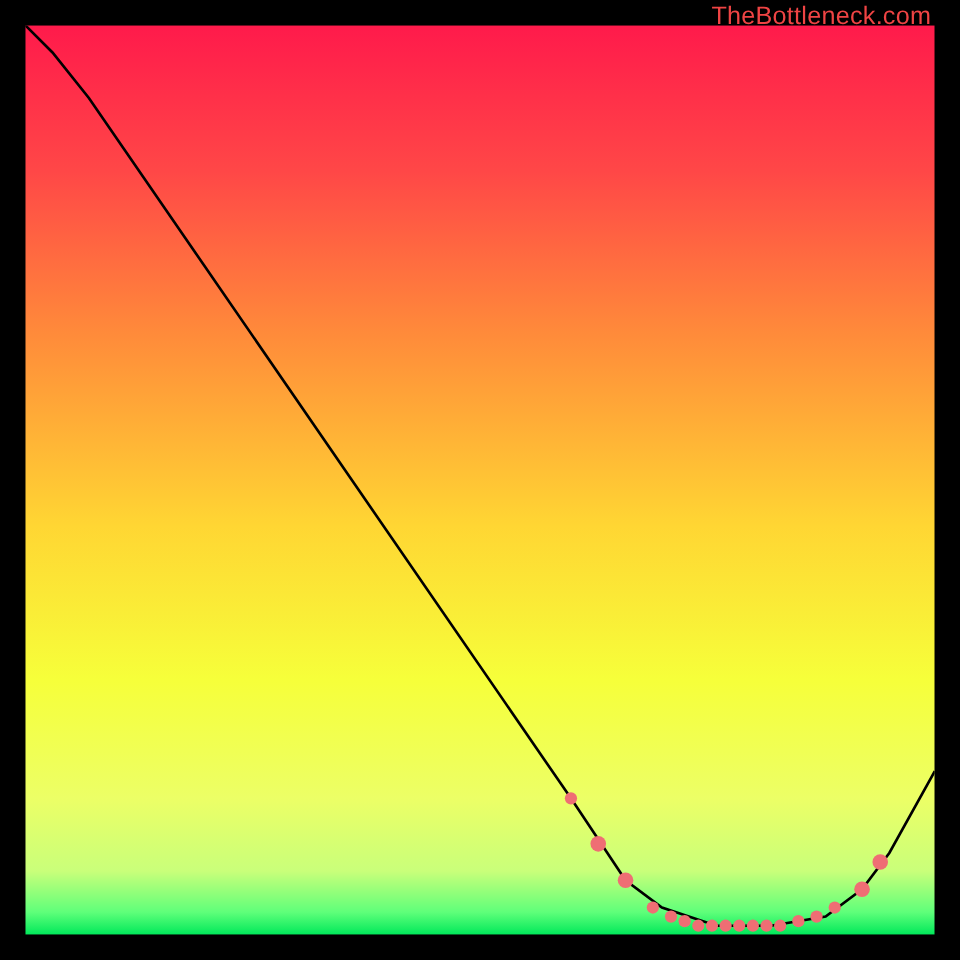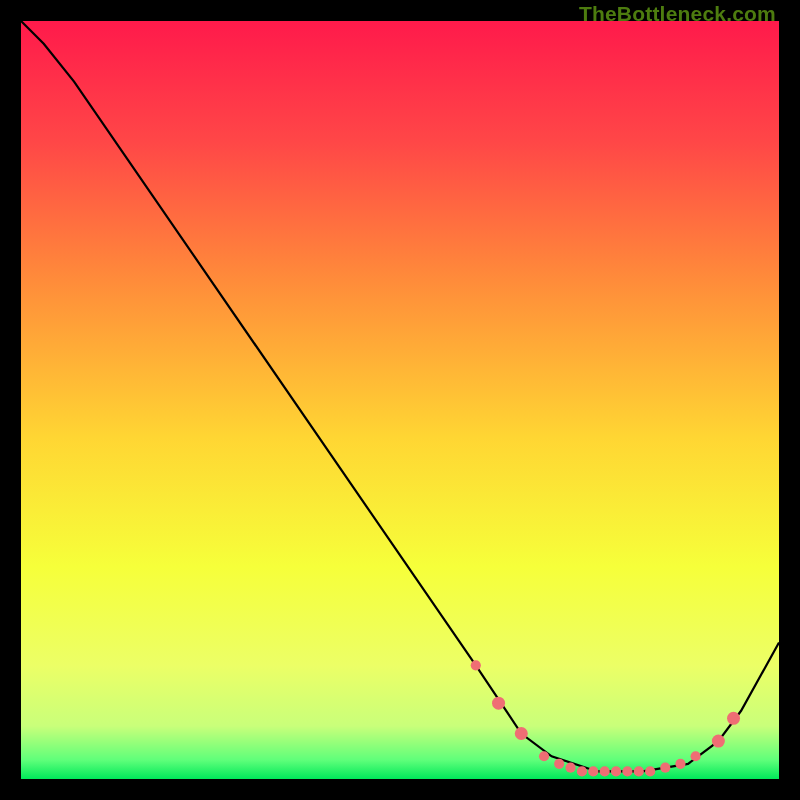--- a/index.html
+++ b/index.html
@@ -36,23 +36,23 @@
     position: absolute;
     left: 0;
     top: 0;
     width: 758px;
     height: 758px;
   }
   .watermark {
     position: absolute;
     top: 2px;
     right: 24px;
-    color: #4d7c0f;
+    color: #ef4444;
     font-size: 21px;
-    font-weight: 700;
+    font-weight: 400;
     letter-spacing: 0.2px;
   }
 </style>
 </head>
 <body>
 
 <div class="stage">
 
   <div class="plot-area">
     <svg class="gradient-bg" viewBox="0 0 758 758" preserveAspectRatio="none">

